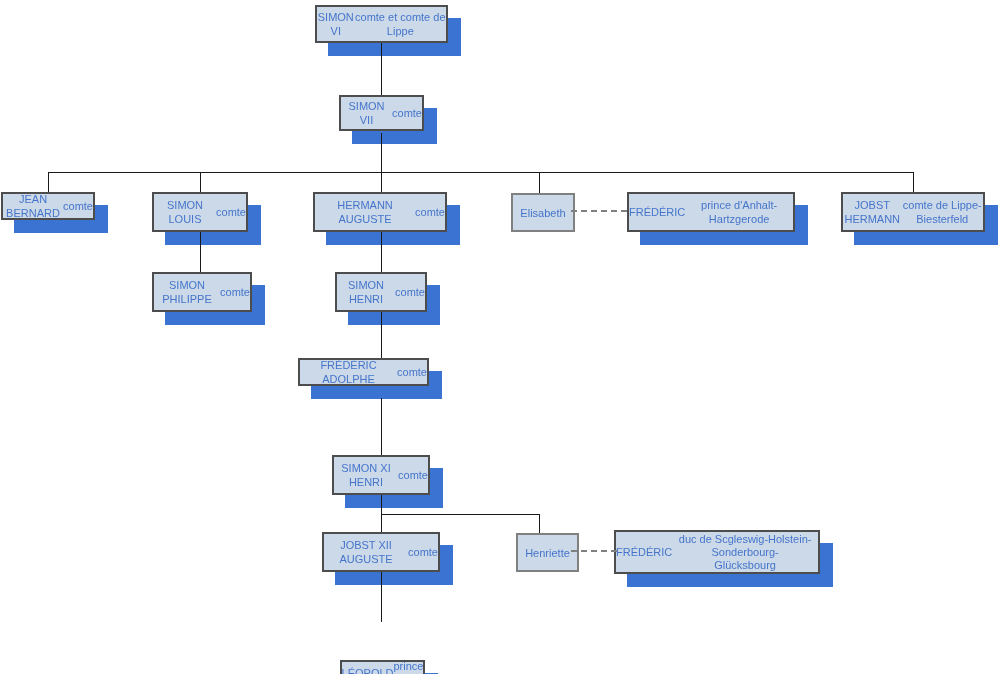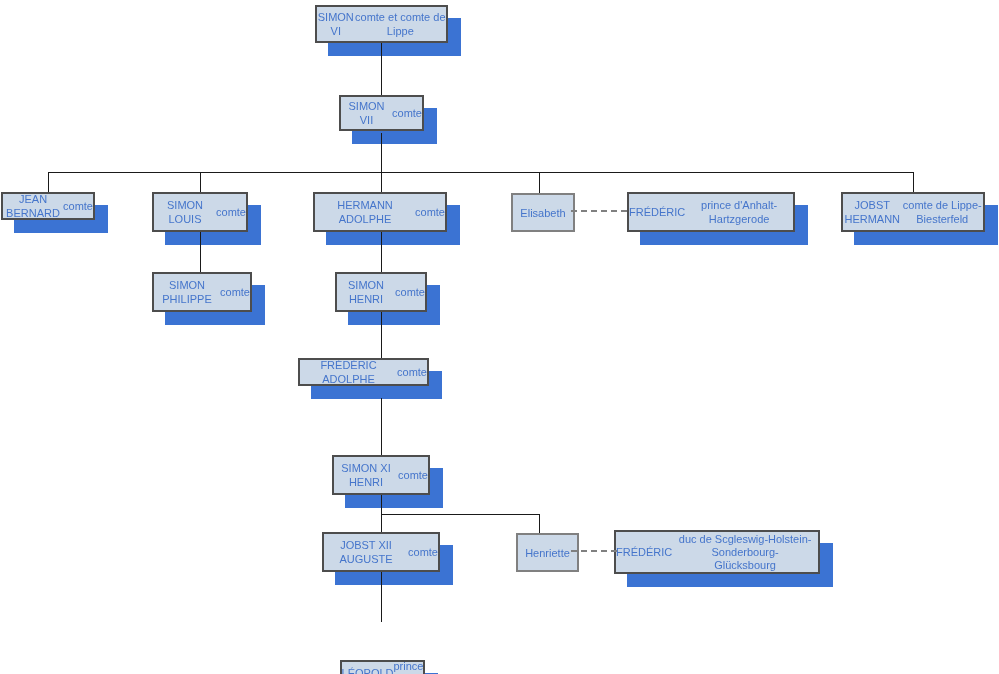--- a/index.html
+++ b/index.html
@@ -95,21 +95,21 @@
     <div class="node-title">JEAN BERNARD</div>
     <div class="node-subtitle">comte</div>
   </div>
 
   <div class="node shadowed" style="left:152px;top:192px;width:96px;height:40px">
     <div class="node-title">SIMON LOUIS</div>
     <div class="node-subtitle">comte</div>
   </div>
 
   <div class="node shadowed" style="left:313px;top:192px;width:134px;height:40px">
-    <div class="node-title">HERMANN ADOLPHE</div>
+    <div class="node-title">HERMANN AUGUSTE</div>
     <div class="node-subtitle">comte</div>
   </div>
 
   <div class="node spouse" style="left:511px;top:193px;width:64px;height:39px">
     <div class="node-title">Elisabeth</div>
     <div class="node-subtitle"></div>
   </div>
 
   <div class="node shadowed" style="left:627px;top:192px;width:168px;height:40px">
     <div class="node-title">FRÉDÉRIC</div>

